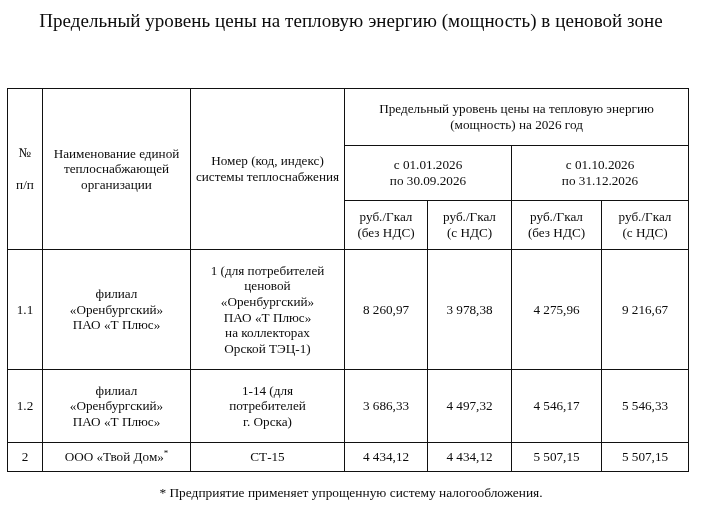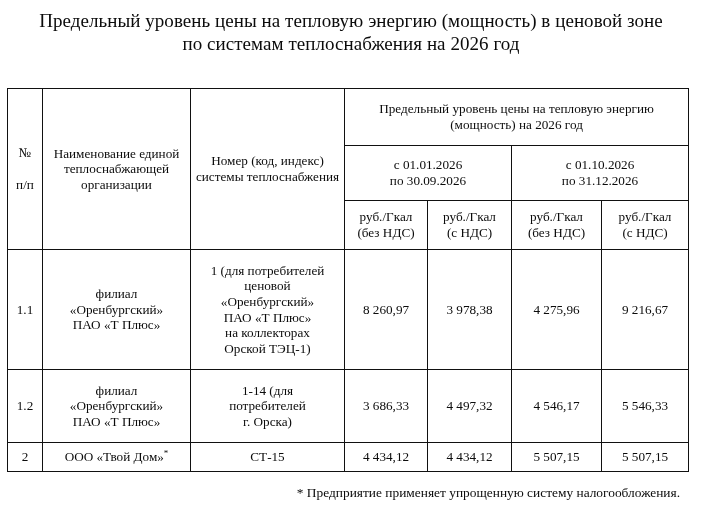--- a/index.html
+++ b/index.html
@@ -105,33 +105,32 @@
   .r-d1   { height: 120px; }
   .r-d2   { height: 73px; }
   .r-d3   { height: 29px; }
 
   
   .footnote {
     position: absolute;
     left: 22px;
     top: 484px;
     width: 658px;
-    text-align: right;
+    text-align: center;
     font-size: 13.4px;
     line-height: 17px;
   }
 </style>
 </head>
 <body>
 
 <div class="page">
 
   <div class="title">
     <span class="tline">Предельный уровень цены на тепловую энергию (мощность) в ценовой зоне</span>
-    <span class="tline">по системам теплоснабжения на 2026 год</span>
   </div>
 
   <div class="tbl-wrap">
     <table class="grid">
       <colgroup>
         <col class="c1">
           <col class="c2">
           <col class="c3">
         <col class="c4">
           <col class="c5">

